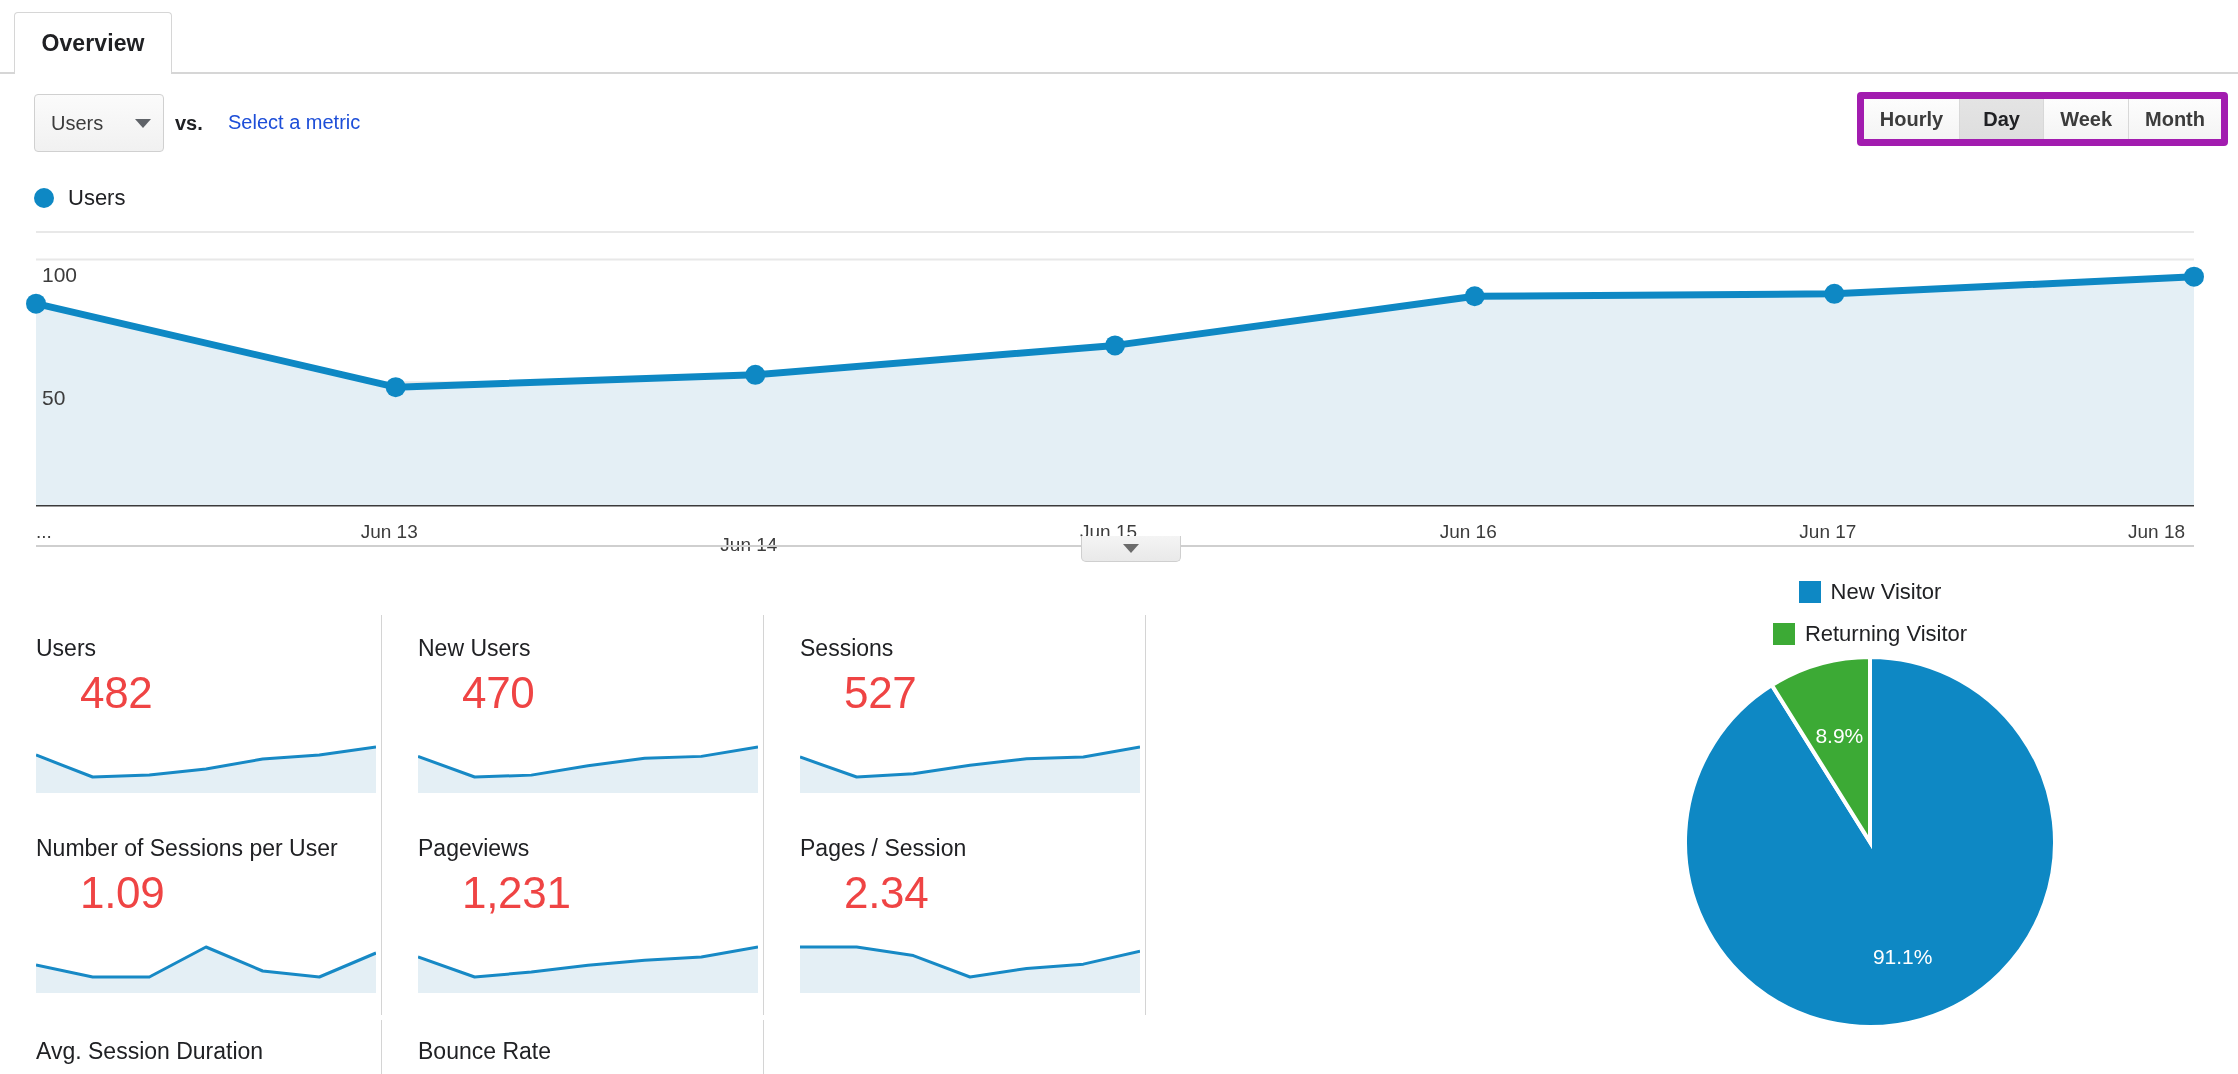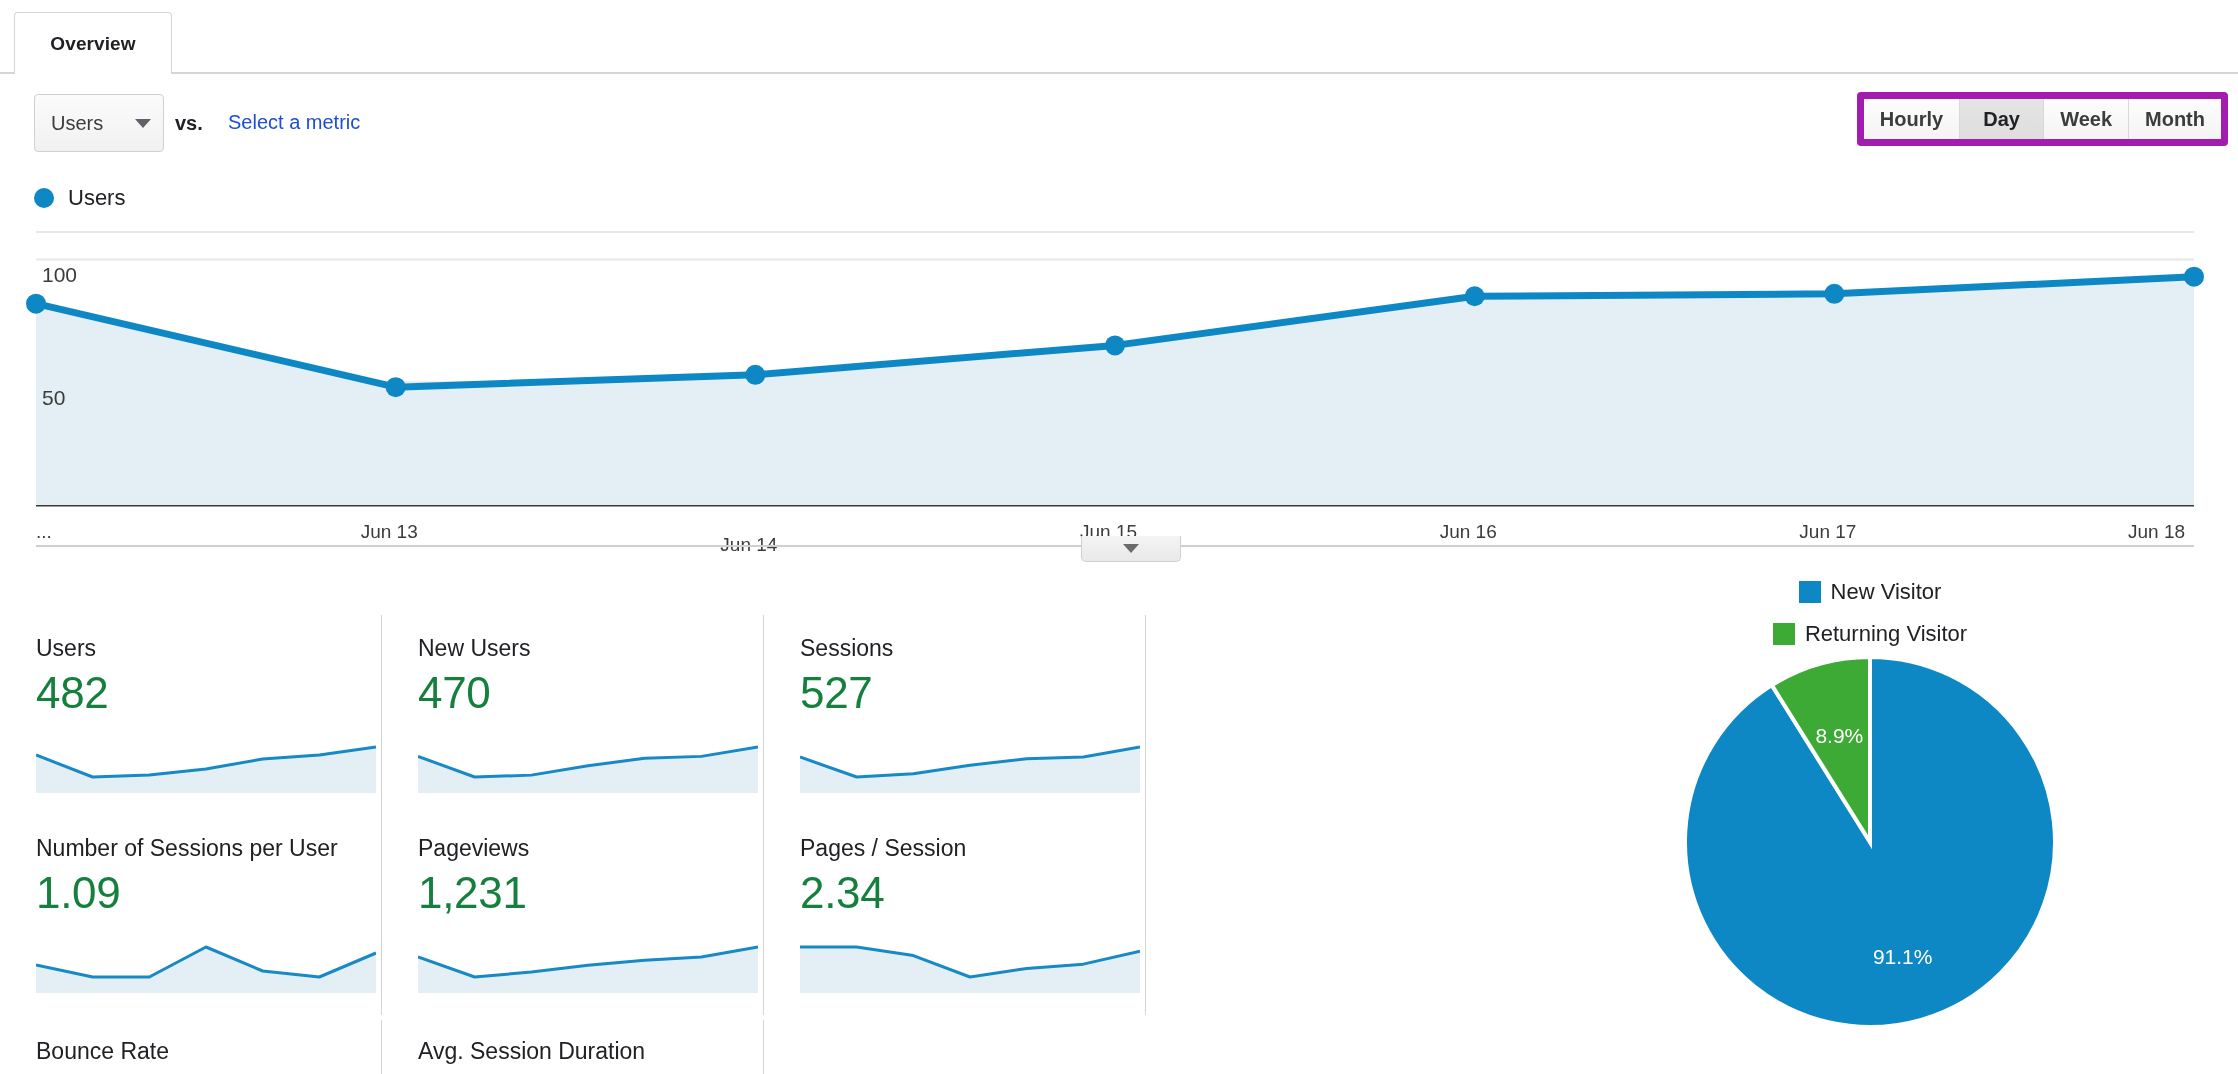--- a/index.html
+++ b/index.html
@@ -35,21 +35,21 @@
     background: linear-gradient(#ffffff, #ffffff);
     border: 1px solid #d6d6d6;
     border-bottom: none;
     border-radius: 4px 4px 0 0;
     display: flex;
     align-items: center;
     justify-content: center;
     z-index: 3;
   }
   .tab-label {
-    font-size: 19px;
+    font-size: 23px;
     font-weight: bold;
     color: #202124;
     letter-spacing: .1px;
   }
 
   
   .controls {
     position: absolute;
     left: 0; top: 74px;
     width: 2238px;
@@ -210,23 +210,24 @@
   }
   .card-title {
     font-size: 23px;
     color: #202124;
     white-space: nowrap;
     margin-bottom: 6px;
   }
   .card-value {
     font-size: 44px;
     font-weight: 300;
-    color: #15803d;
+    color: #ef4444;
     line-height: 1.15;
     letter-spacing: -.3px;
+    margin-left: 44px;
   }
   .spark {
     position: absolute;
     left: 36px;
     bottom: 22px;
     width: 340px;
     height: 52px;
   }
   .cards-partial {
     position: absolute;
@@ -392,24 +393,24 @@
       <svg class="spark" viewBox="0 0 340 52">
           <path d="M0 6 L56.666666666666664 6 L113.33333333333333 14.571428571428571 L170 36 L226.66666666666666 27.42857142857143 L283.33333333333337 23.142857142857142 L340 10.285714285714288 L340 52 L0 52 Z" fill="#e4eff5"></path>
           <path d="M0 6 L56.666666666666664 6 L113.33333333333333 14.571428571428571 L170 36 L226.66666666666666 27.42857142857143 L283.33333333333337 23.142857142857142 L340 10.285714285714288" fill="none" stroke="#1789c5" stroke-width="3" stroke-linejoin="round"></path>
         </svg>
     </div>
   </div>
 </div>
 
 <div class="cards-partial">
   <div class="card-partial">
+    <div class="card-title">Avg. Session Duration</div>
+  </div>
+  <div class="card-partial">
     <div class="card-title">Bounce Rate</div>
-  </div>
-  <div class="card-partial">
-    <div class="card-title">Avg. Session Duration</div>
   </div>
   <div class="card-partial no-border">
     <div class="card-title"></div>
   </div>
 </div>
 
 <div class="pie-panel">
   <div class="pie-legend">
     <div class="pl-item">
       <span class="pl-swatch" id="pl-sw-0" style="background: rgb(14, 136, 196);"></span>

